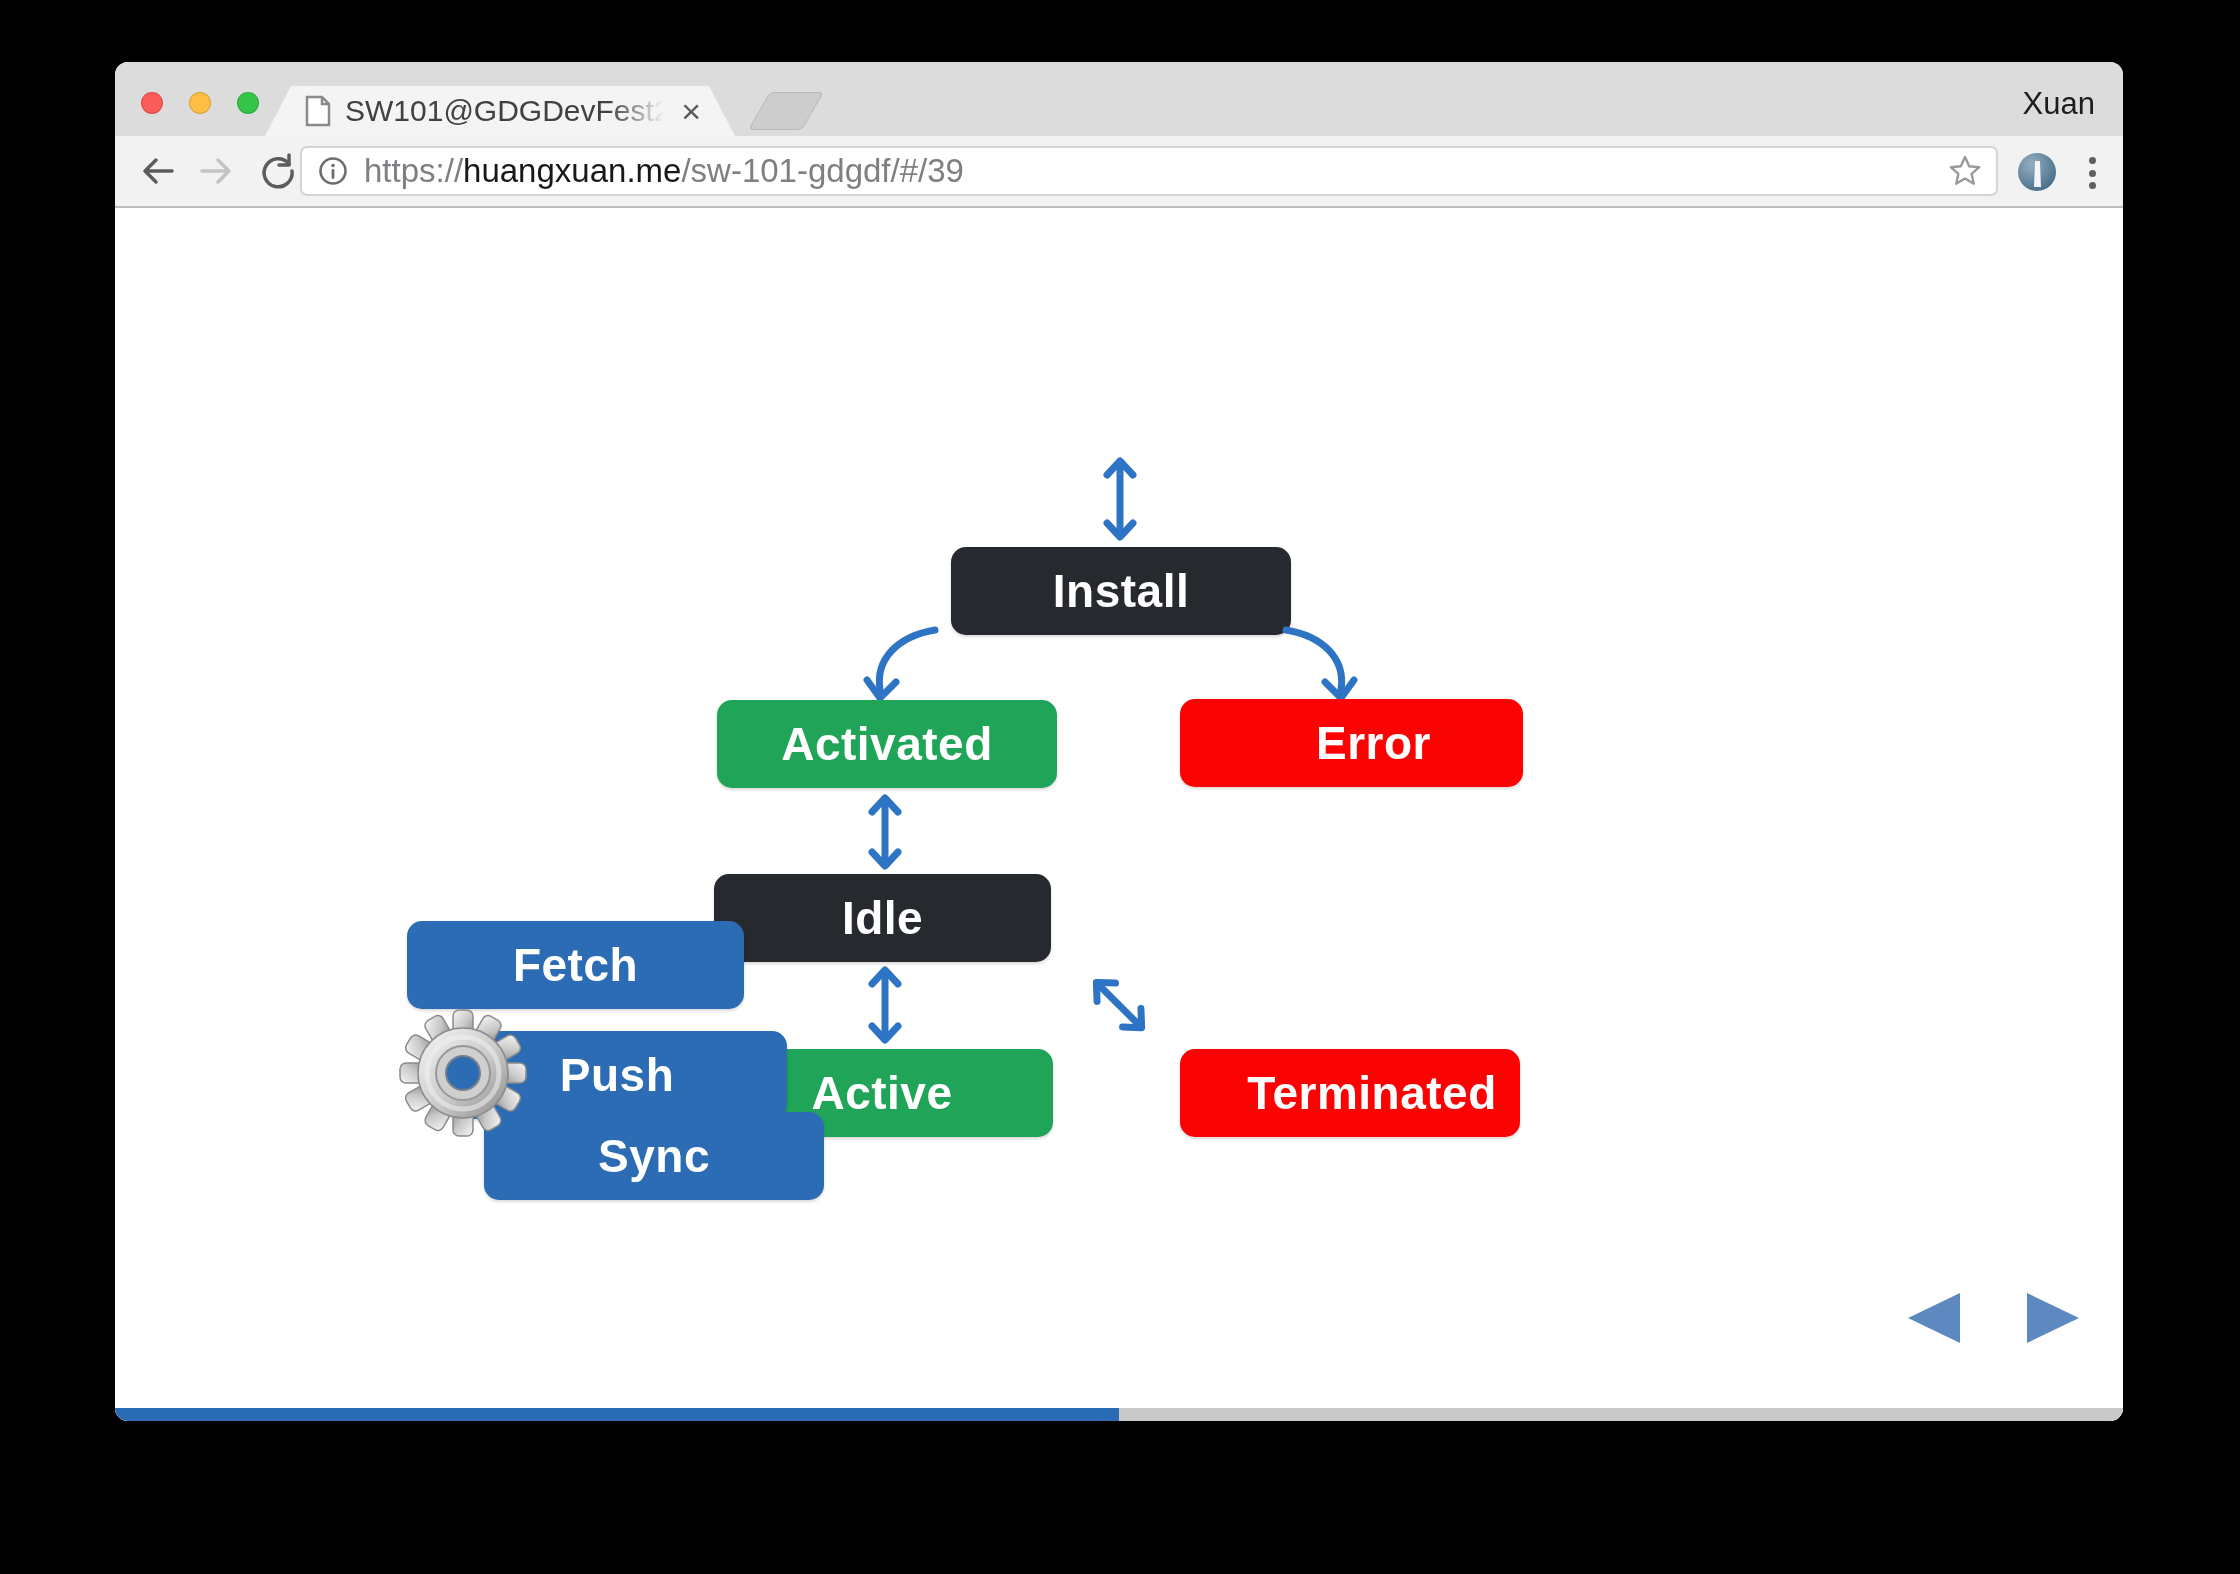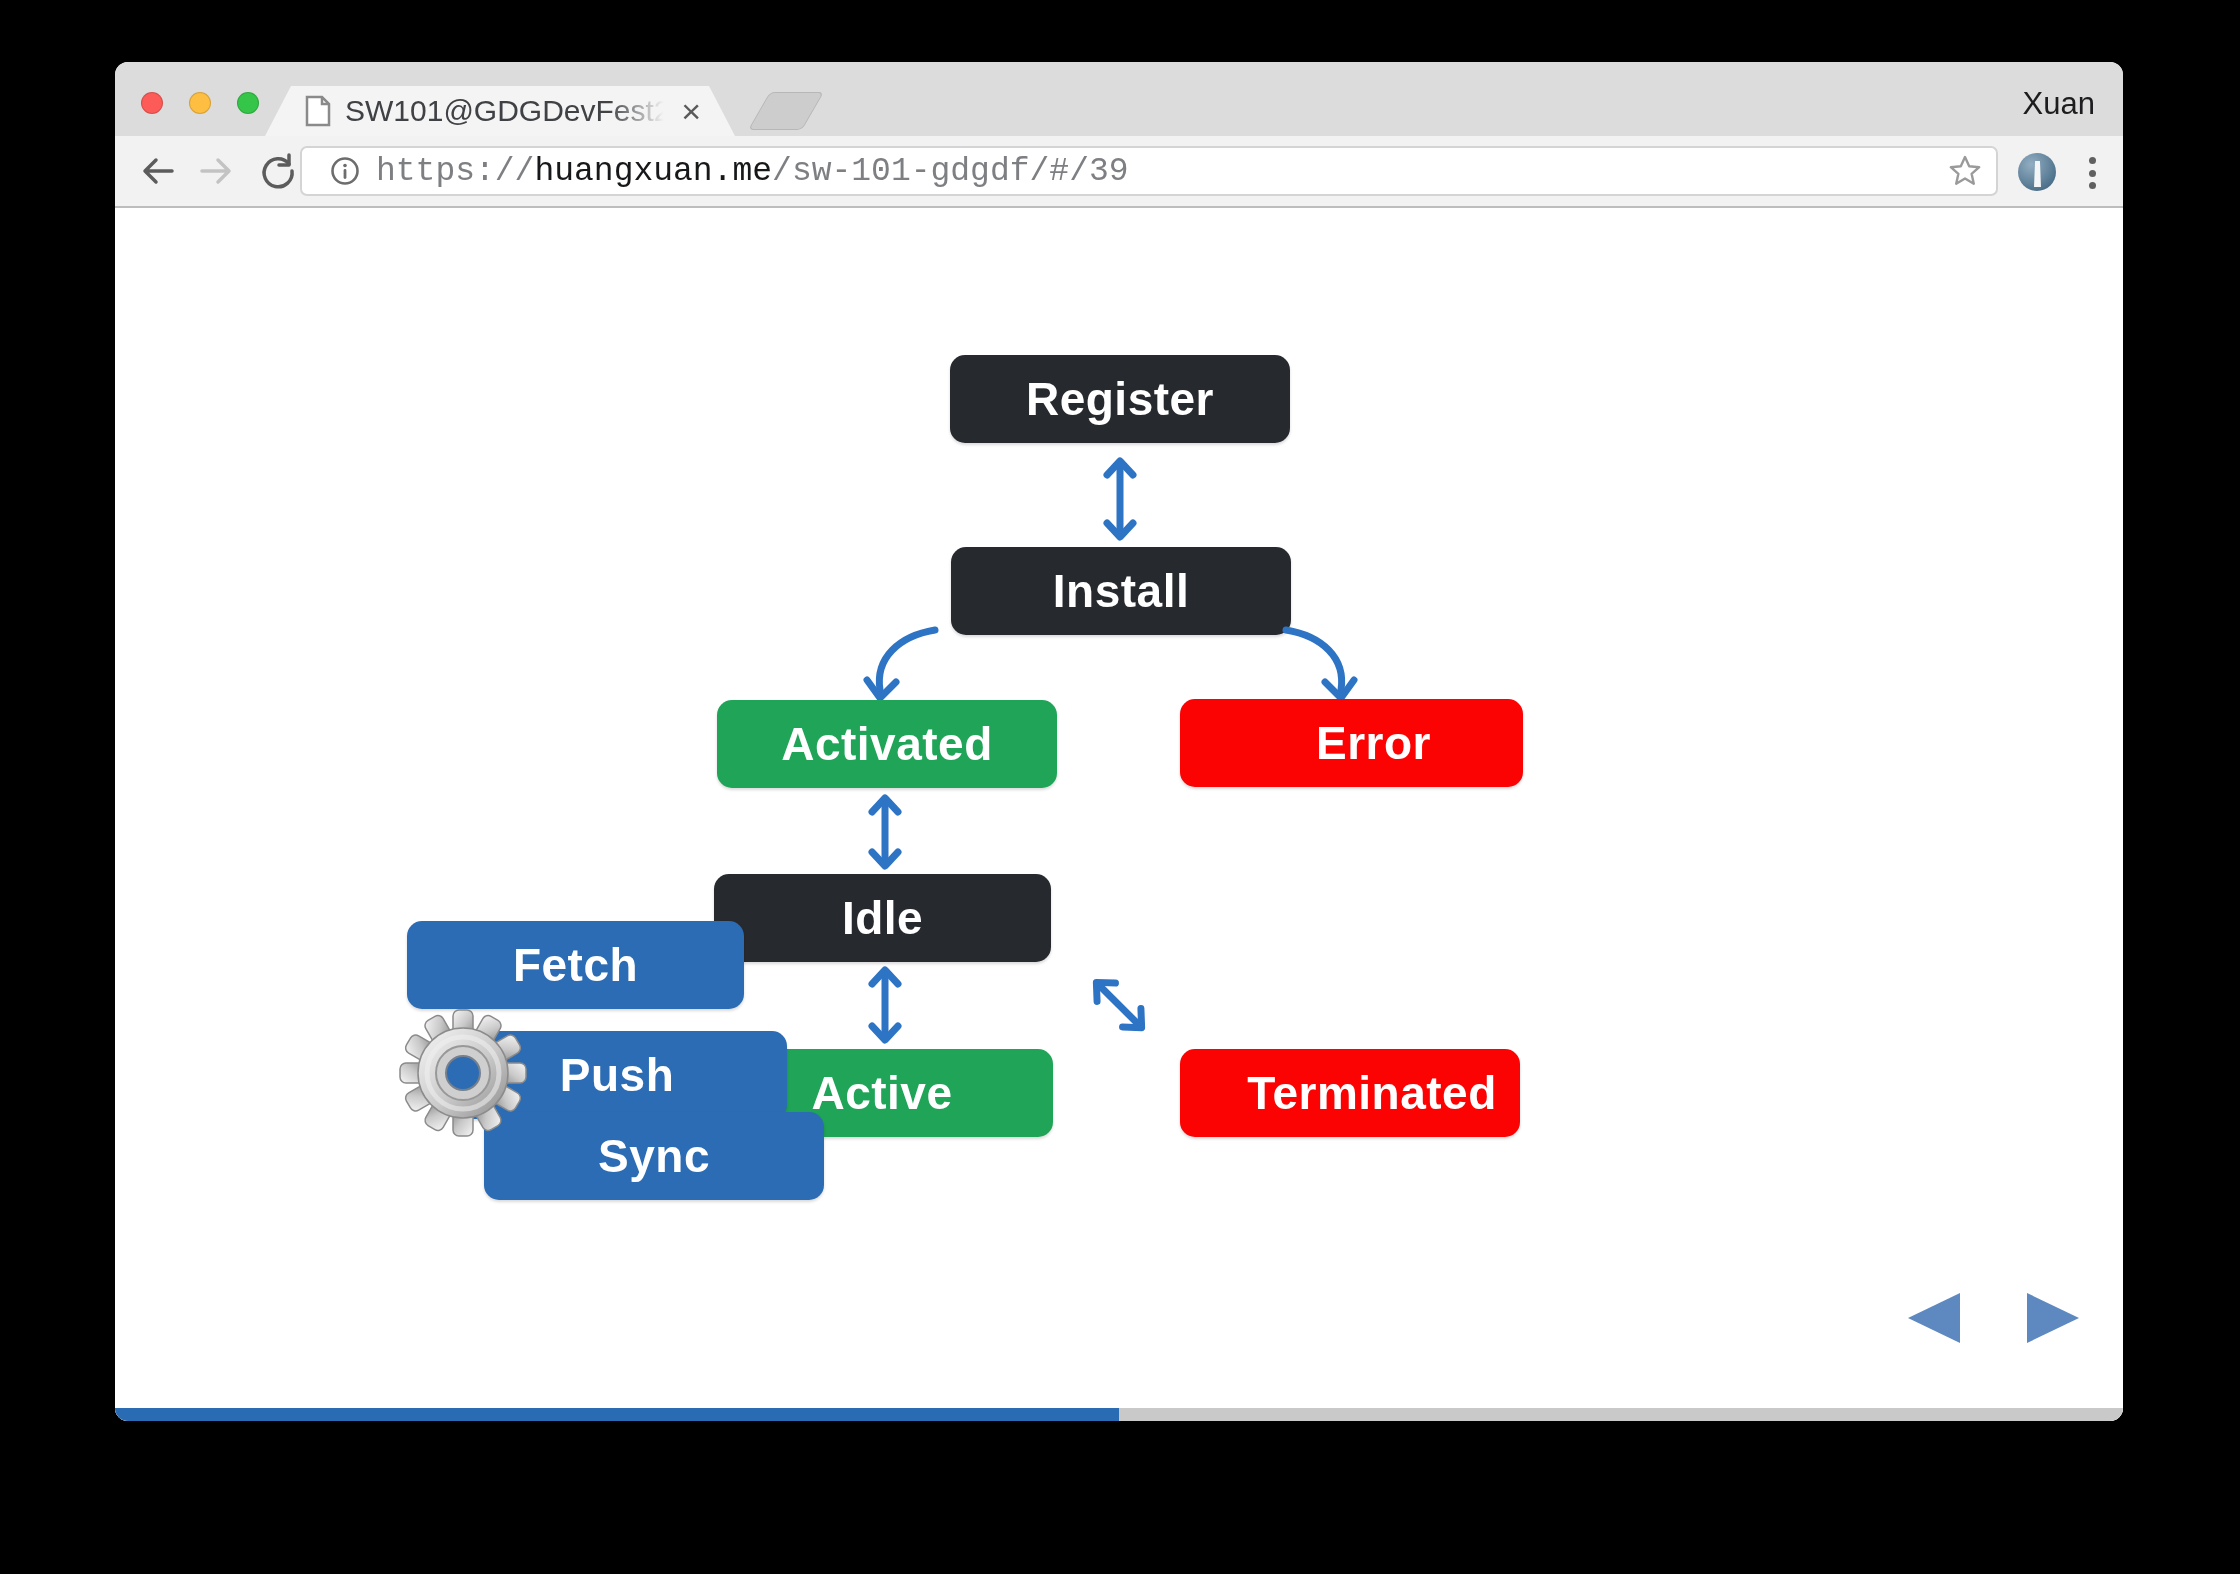--- a/index.html
+++ b/index.html
@@ -41,21 +41,21 @@
   .toolbar {
     position:relative; height:72px; background:#f2f2f2;
     border-bottom:2px solid #bdbdbd;
   }
   .navicon { position:absolute; top:16px; width:38px; height:38px; color:#5c5c5c; }
   .navicon.disabled { color:#c3c3c3; }
   .i-back { left:24px; } .i-fwd { left:82px; } .i-reload { left:144px; }
   .urlfield {
     position:absolute; left:185px; top:10px; height:50px; width:1698px;
     background:#fff; border:2px solid #d4d4d4; border-radius:7px;
-    display:flex; align-items:center; padding:0 14px 0 28px;font-family:Liberation Mono, monospace;
+    display:flex; align-items:center; padding:0 14px 0 16px;
   }
   .info-icon { width:30px; height:30px; color:#6d6d6d; flex:0 0 auto; }
   .url-text { margin-left:16px; font-size:33px; color:#7d7f83; white-space:nowrap; }
   .url-host { color:#17181a; }
   .star-icon { margin-left:auto; width:34px; height:34px; color:#9a9a9a; }
   .avatar {
     position:absolute; left:1903px; top:17px; width:38px; height:38px; border-radius:50%;
     background:radial-gradient(circle at 35% 30%, #93aec2, #51758f 70%, #3d5c74);
     overflow:hidden;
   }
@@ -139,21 +139,20 @@
       <div class="avatar"></div>
       <div class="menu-dots">
           <i></i>
           <i></i>
           <i></i>
         </div>
     </div>
 
     <div class="content">
 
-      <div class="node dark" style="left:835px;  top:147px; width:340px; height:88px;">Register</div>
 
       <div class="arrow" style="left:987px; top:248px;">
         <svg width="36" height="86" viewBox="0 0 36 86">
           <path d="M18 10 V76" stroke="currentColor" stroke-width="7" stroke-linecap="round" fill="none"></path>
           <path d="M5 19 L18 5 L31 19" stroke="currentColor" stroke-width="7" stroke-linecap="round" stroke-linejoin="round" fill="none"></path>
           <path d="M5 67 L18 81 L31 67" stroke="currentColor" stroke-width="7" stroke-linecap="round" stroke-linejoin="round" fill="none"></path>
         </svg>
       </div>
 
       <div class="node dark" style="left:836px;  top:339px; width:340px; height:88px;">Install</div>

